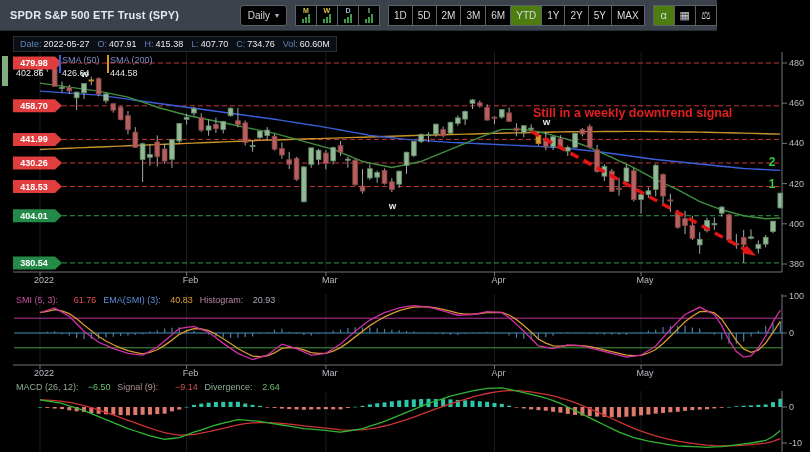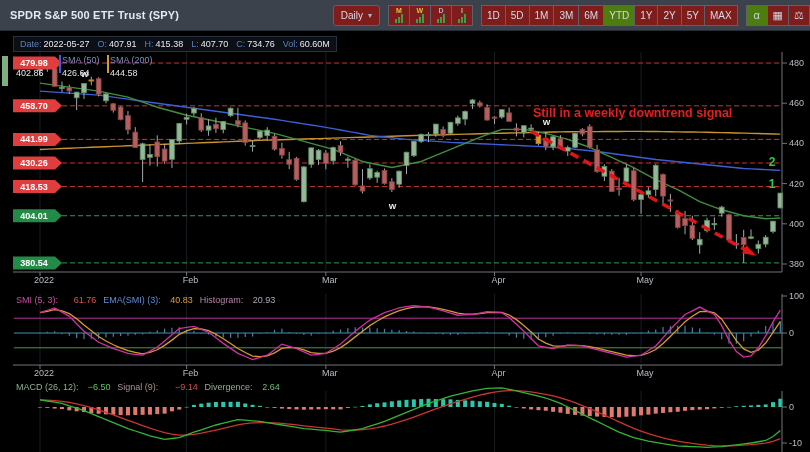--- a/index.html
+++ b/index.html
@@ -1,22 +1,22 @@
 <!DOCTYPE html>
 <html><head>
 <meta charset="utf-8">
 <style>
   html,body{margin:0;padding:0;width:810px;height:452px;background:#000;overflow:hidden;
     font-family:"Liberation Sans",sans-serif;position:relative}
-  .topbar{position:absolute;top:0;left:0;width:810px;height:31px;background:#3b424b;
+  .topbar{position:absolute;top:0;left:0;width:717px;height:31px;background:#3b424b;
     border-bottom:1px solid #262c33;display:flex;align-items:center;justify-content:space-between;
     padding:0 0 0 10px;box-sizing:border-box;z-index:3}
   .title{color:#e6e9ed;font-size:11px;font-weight:700;letter-spacing:.2px;white-space:nowrap}
   .tb-right{display:flex;align-items:center;gap:9px}
-  .btn{background:#7f1d1d;border:1px solid #5a626c;color:#d7dce2;font-size:10px;height:21px;
+  .btn{background:#000000;border:1px solid #5a626c;color:#d7dce2;font-size:10px;height:21px;
     border-radius:2px;display:flex;align-items:center;justify-content:center;padding:0 7px;
     cursor:pointer;box-sizing:border-box;white-space:nowrap}
   .daily{gap:5px;border-radius:3px}
   .caret{font-size:8px;color:#aeb6bf}
   .grp{display:flex}
   .grp .btn{border-radius:0;margin-left:-1px;min-width:22px;padding:0 5px}
   .btn.active{background:#4d7c0f}
   .ibtn{flex-direction:column;padding:1px 6px;gap:0}
   .ibtn .lt{font-size:7px;font-weight:700;line-height:7px}
   .bars{display:flex;align-items:flex-end;gap:1px;height:9px}
@@ -70,21 +70,21 @@
           <span class="bars">
             <i></i>
             <i></i>
             <i></i>
           </span>
         </button>
       </div>
     <div class="grp" id="range-group">
         <button class="btn">1D</button>
         <button class="btn">5D</button>
-        <button class="btn">1M</button>
+        <button class="btn">2M</button>
         <button class="btn">3M</button>
         <button class="btn">6M</button>
         <button class="btn active">YTD</button>
         <button class="btn">1Y</button>
         <button class="btn">2Y</button>
         <button class="btn">5Y</button>
         <button class="btn">MAX</button>
       </div>
     <div class="grp" id="tool-group">
         <button class="btn tool active">α</button>

